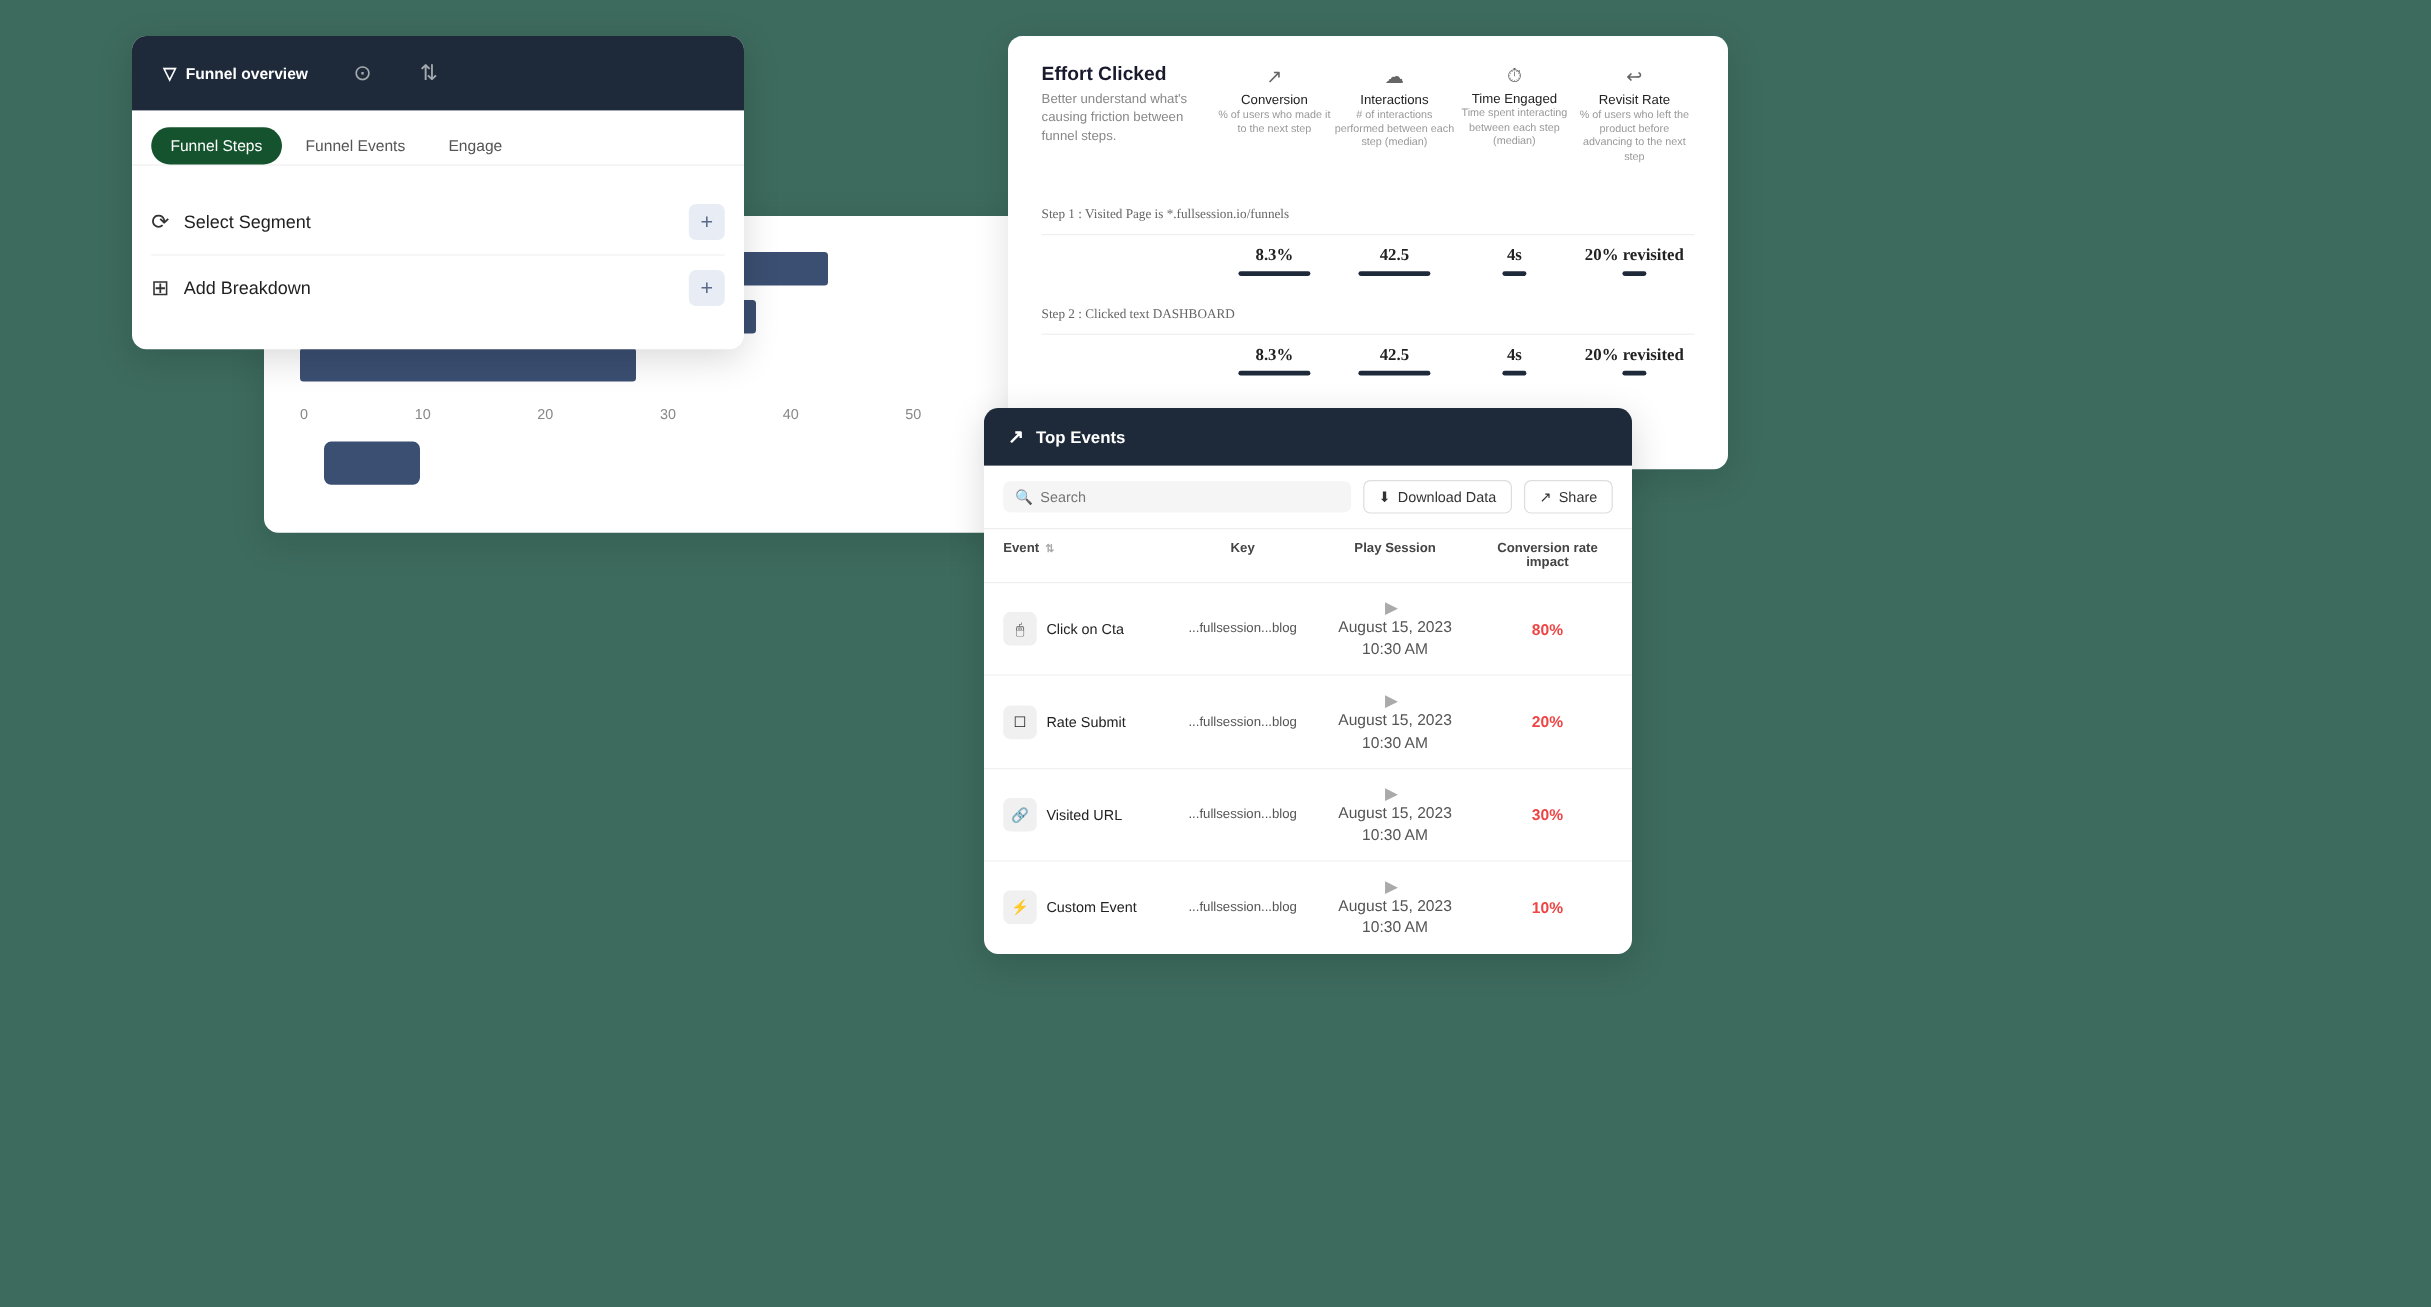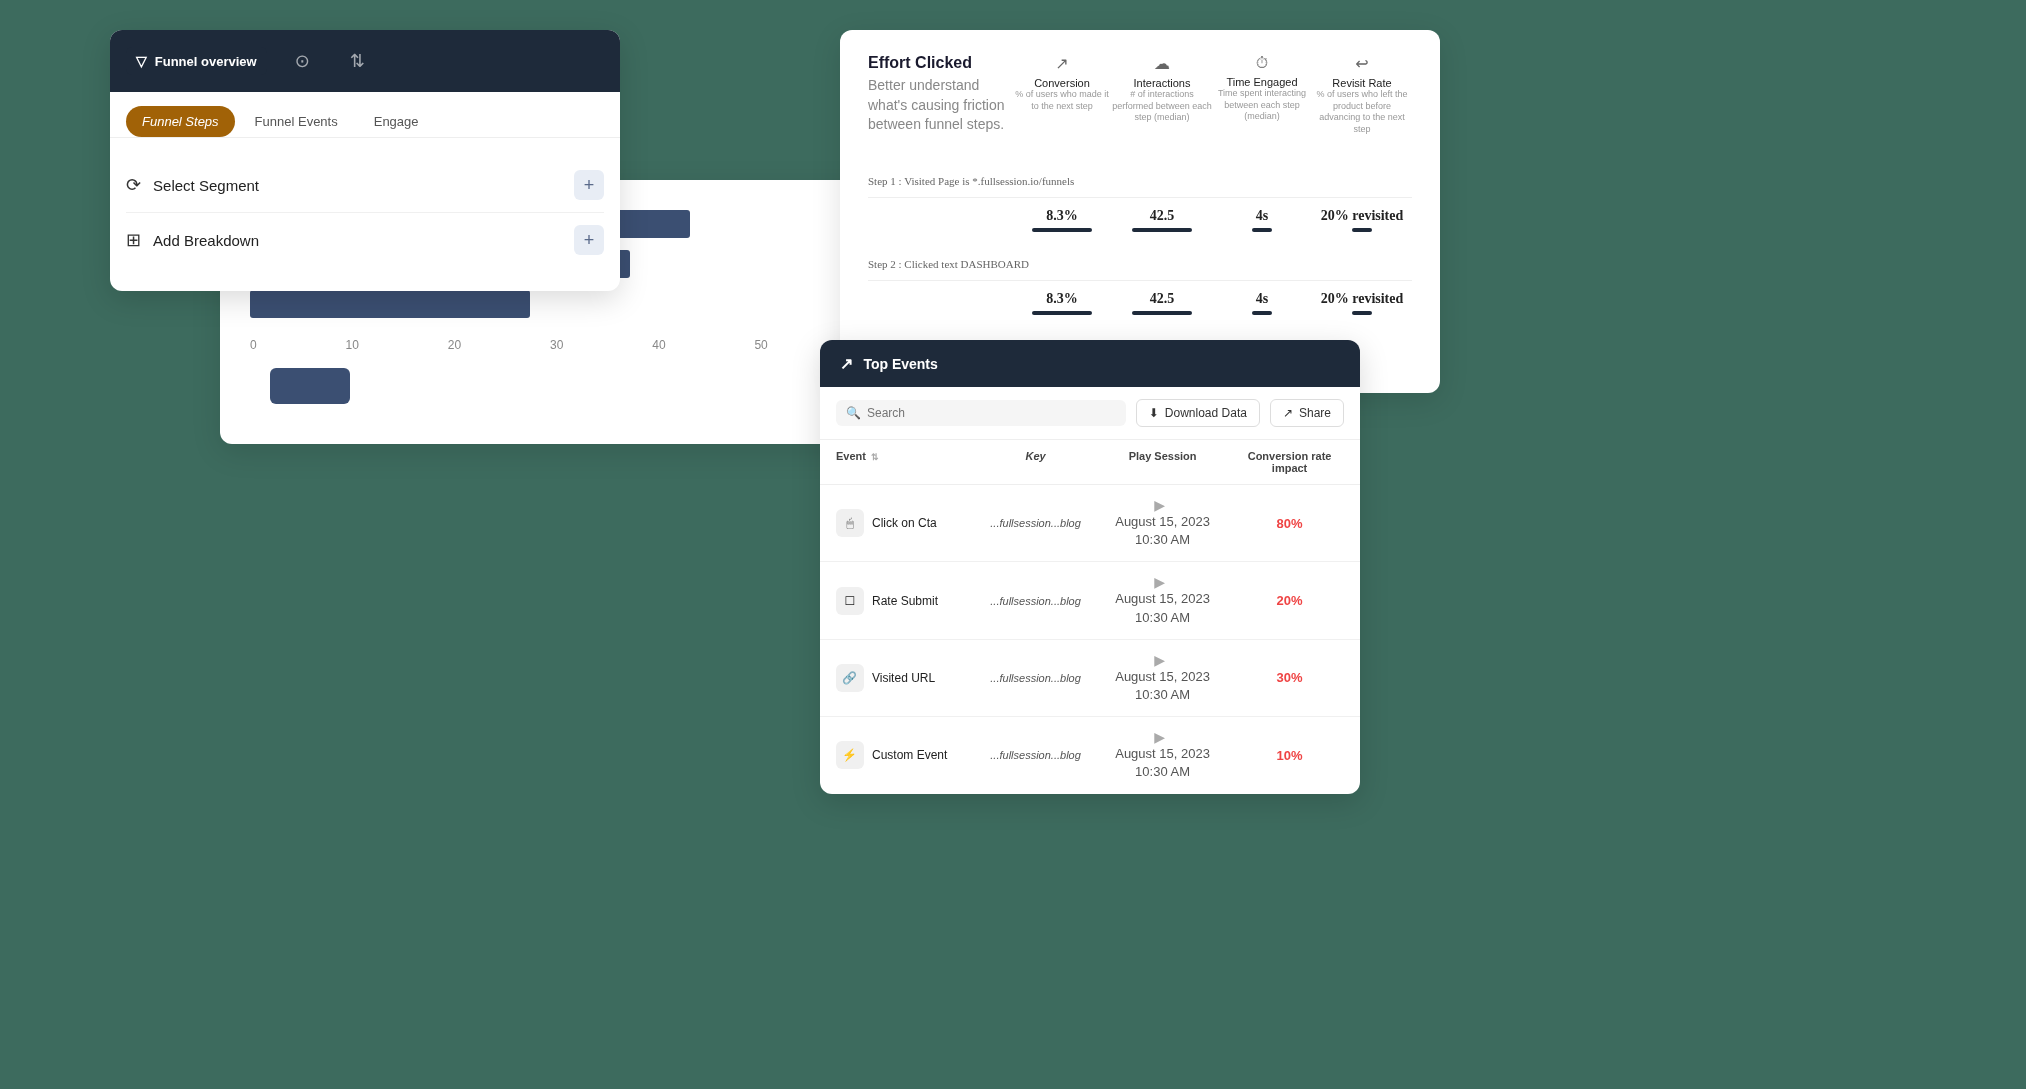--- a/index.html
+++ b/index.html
@@ -73,23 +73,22 @@
       border-radius: 20px;
       font-size: 13px;
       font-weight: 500;
       cursor: pointer;
       border: none;
       background: none;
       color: #555;
     }
 
     .funnel-tab.active {
-      background: #a16207;
+      background: #14532d;
       color: #fff;
-      font-style: italic;
     }
 
     .funnel-body {
       padding: 20px 16px 24px;
     }
 
     .funnel-option {
       display: flex;
       align-items: center;
       justify-content: space-between;
@@ -192,21 +191,21 @@
     }
 
     .effort-title {
       font-size: 16px;
       font-weight: 700;
       color: #1a1a2e;
       margin-bottom: 4px;
     }
 
     .effort-subtitle {
-      font-size: 14px;
+      font-size: 11px;
       color: #888;
       margin-bottom: 20px;
       max-width: 200px;
       line-height: 1.4;
     }
 
     .effort-metrics-header {
       display: flex;
       justify-content: flex-end;
       gap: 0;
@@ -361,21 +360,21 @@
     .events-table-header {
       display: flex;
       padding: 10px 16px;
       font-size: 11px;
       font-weight: 700;
       color: #444;
       border-bottom: 1px solid #eee;
     }
 
     .col-event { flex: 2; }
-    .col-key { flex: 1.5; text-align: center; font-style: italic; }
+    .col-key { flex: 1.5; text-align: center; }
     .col-session { flex: 2; text-align: center; }
     .col-conversion { flex: 1.5; text-align: center; }
 
     .events-row {
       display: flex;
       align-items: center;
       padding: 12px 16px;
       border-bottom: 1px solid #f0f0f0;
       font-size: 12px;
     }

